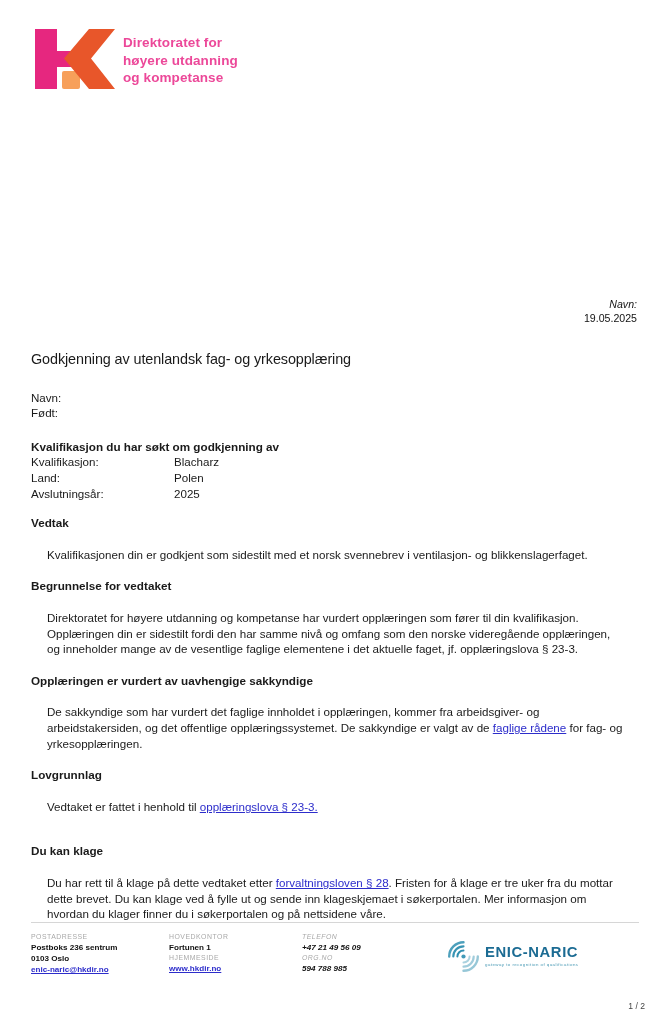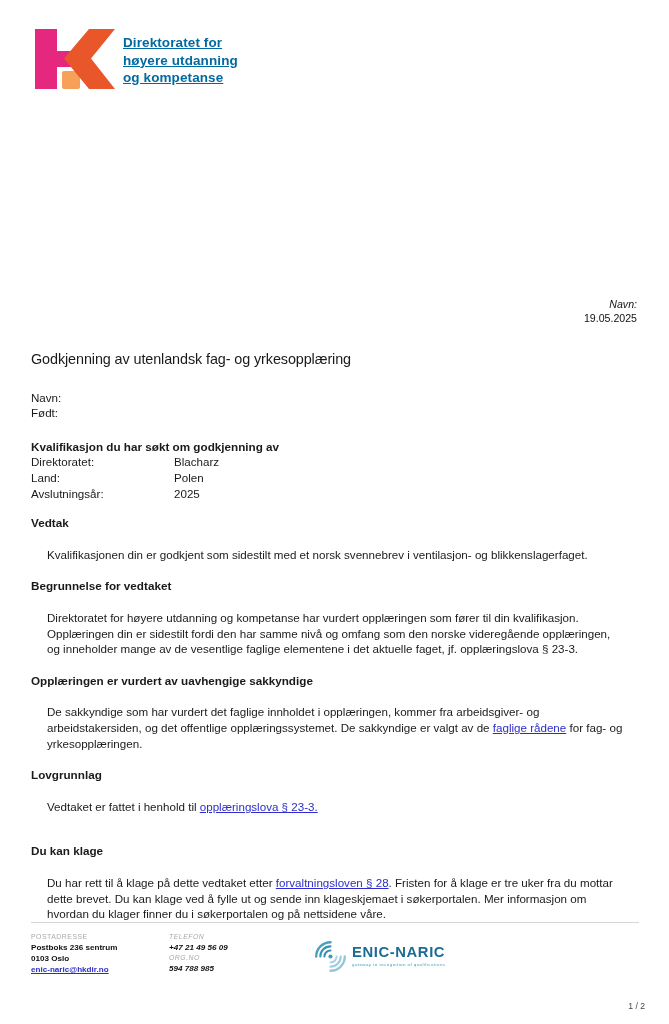--- a/index.html
+++ b/index.html
@@ -39,25 +39,24 @@
     height: 64px;
     position: relative;
     flex: 0 0 auto;
   }
   .logo-mark svg { display: block; }
   .logo-text {
     margin-left: 6px;
     font-size: 13.5px;
     line-height: 17.5px;
     font-weight: bold;
-    color: #0369a1;
+    color: #ec4899;
     letter-spacing: 0.1px;
     padding-top: 7px;
     white-space: pre-line;
-    text-decoration: underline;
   }
 
   
   .uoff {
     position: absolute;
     left: 0;
     top: 248px;
     width: 638px;
     text-align: right;
     font-size: 10.6px;
@@ -234,21 +233,21 @@
     <div class="field-lines">
       <div>Navn:</div>
       <div>Født:</div>
     </div>
 
     <div class="section">
       <h2>Kvalifikasjon du har søkt om godkjenning av</h2>
       <table class="kvtable">
         <tbody>
           <tr>
-            <td class="k">Direktoratet:</td>
+            <td class="k">Kvalifikasjon:</td>
             <td class="v">Blacharz</td>
           </tr>
           <tr>
             <td class="k">Land:</td>
             <td class="v">Polen</td>
           </tr>
           <tr>
             <td class="k">Avslutningsår:</td>
             <td class="v">2025</td>
           </tr>
@@ -289,20 +288,26 @@
     <div class="footer-rule"></div>
     <div class="footer-cols">
 
       <div class="fcol c1">
         <div class="flabel">POSTADRESSE</div>
         <div class="fval">Postboks 236 sentrum</div>
         <div class="fval">0103 Oslo</div>
         <div class="fval"><a href="#">enic-naric@hkdir.no</a></div>
       </div>
 
+      <div class="fcol c2">
+        <div class="flabel">HOVEDKONTOR</div>
+        <div class="fval">Fortunen 1</div>
+        <div class="flabel">HJEMMESIDE</div>
+        <div class="fval"><a href="#">www.hkdir.no</a></div>
+      </div>
 
       <div class="fcol c3">
         <div class="flabel">TELEFON</div>
         <div class="fval">+47 21 49 56 09</div>
         <div class="flabel">ORG.NO</div>
         <div class="fval">594 788 985</div>
       </div>
 
       <div class="enic">
         <div class="enic-mark">

